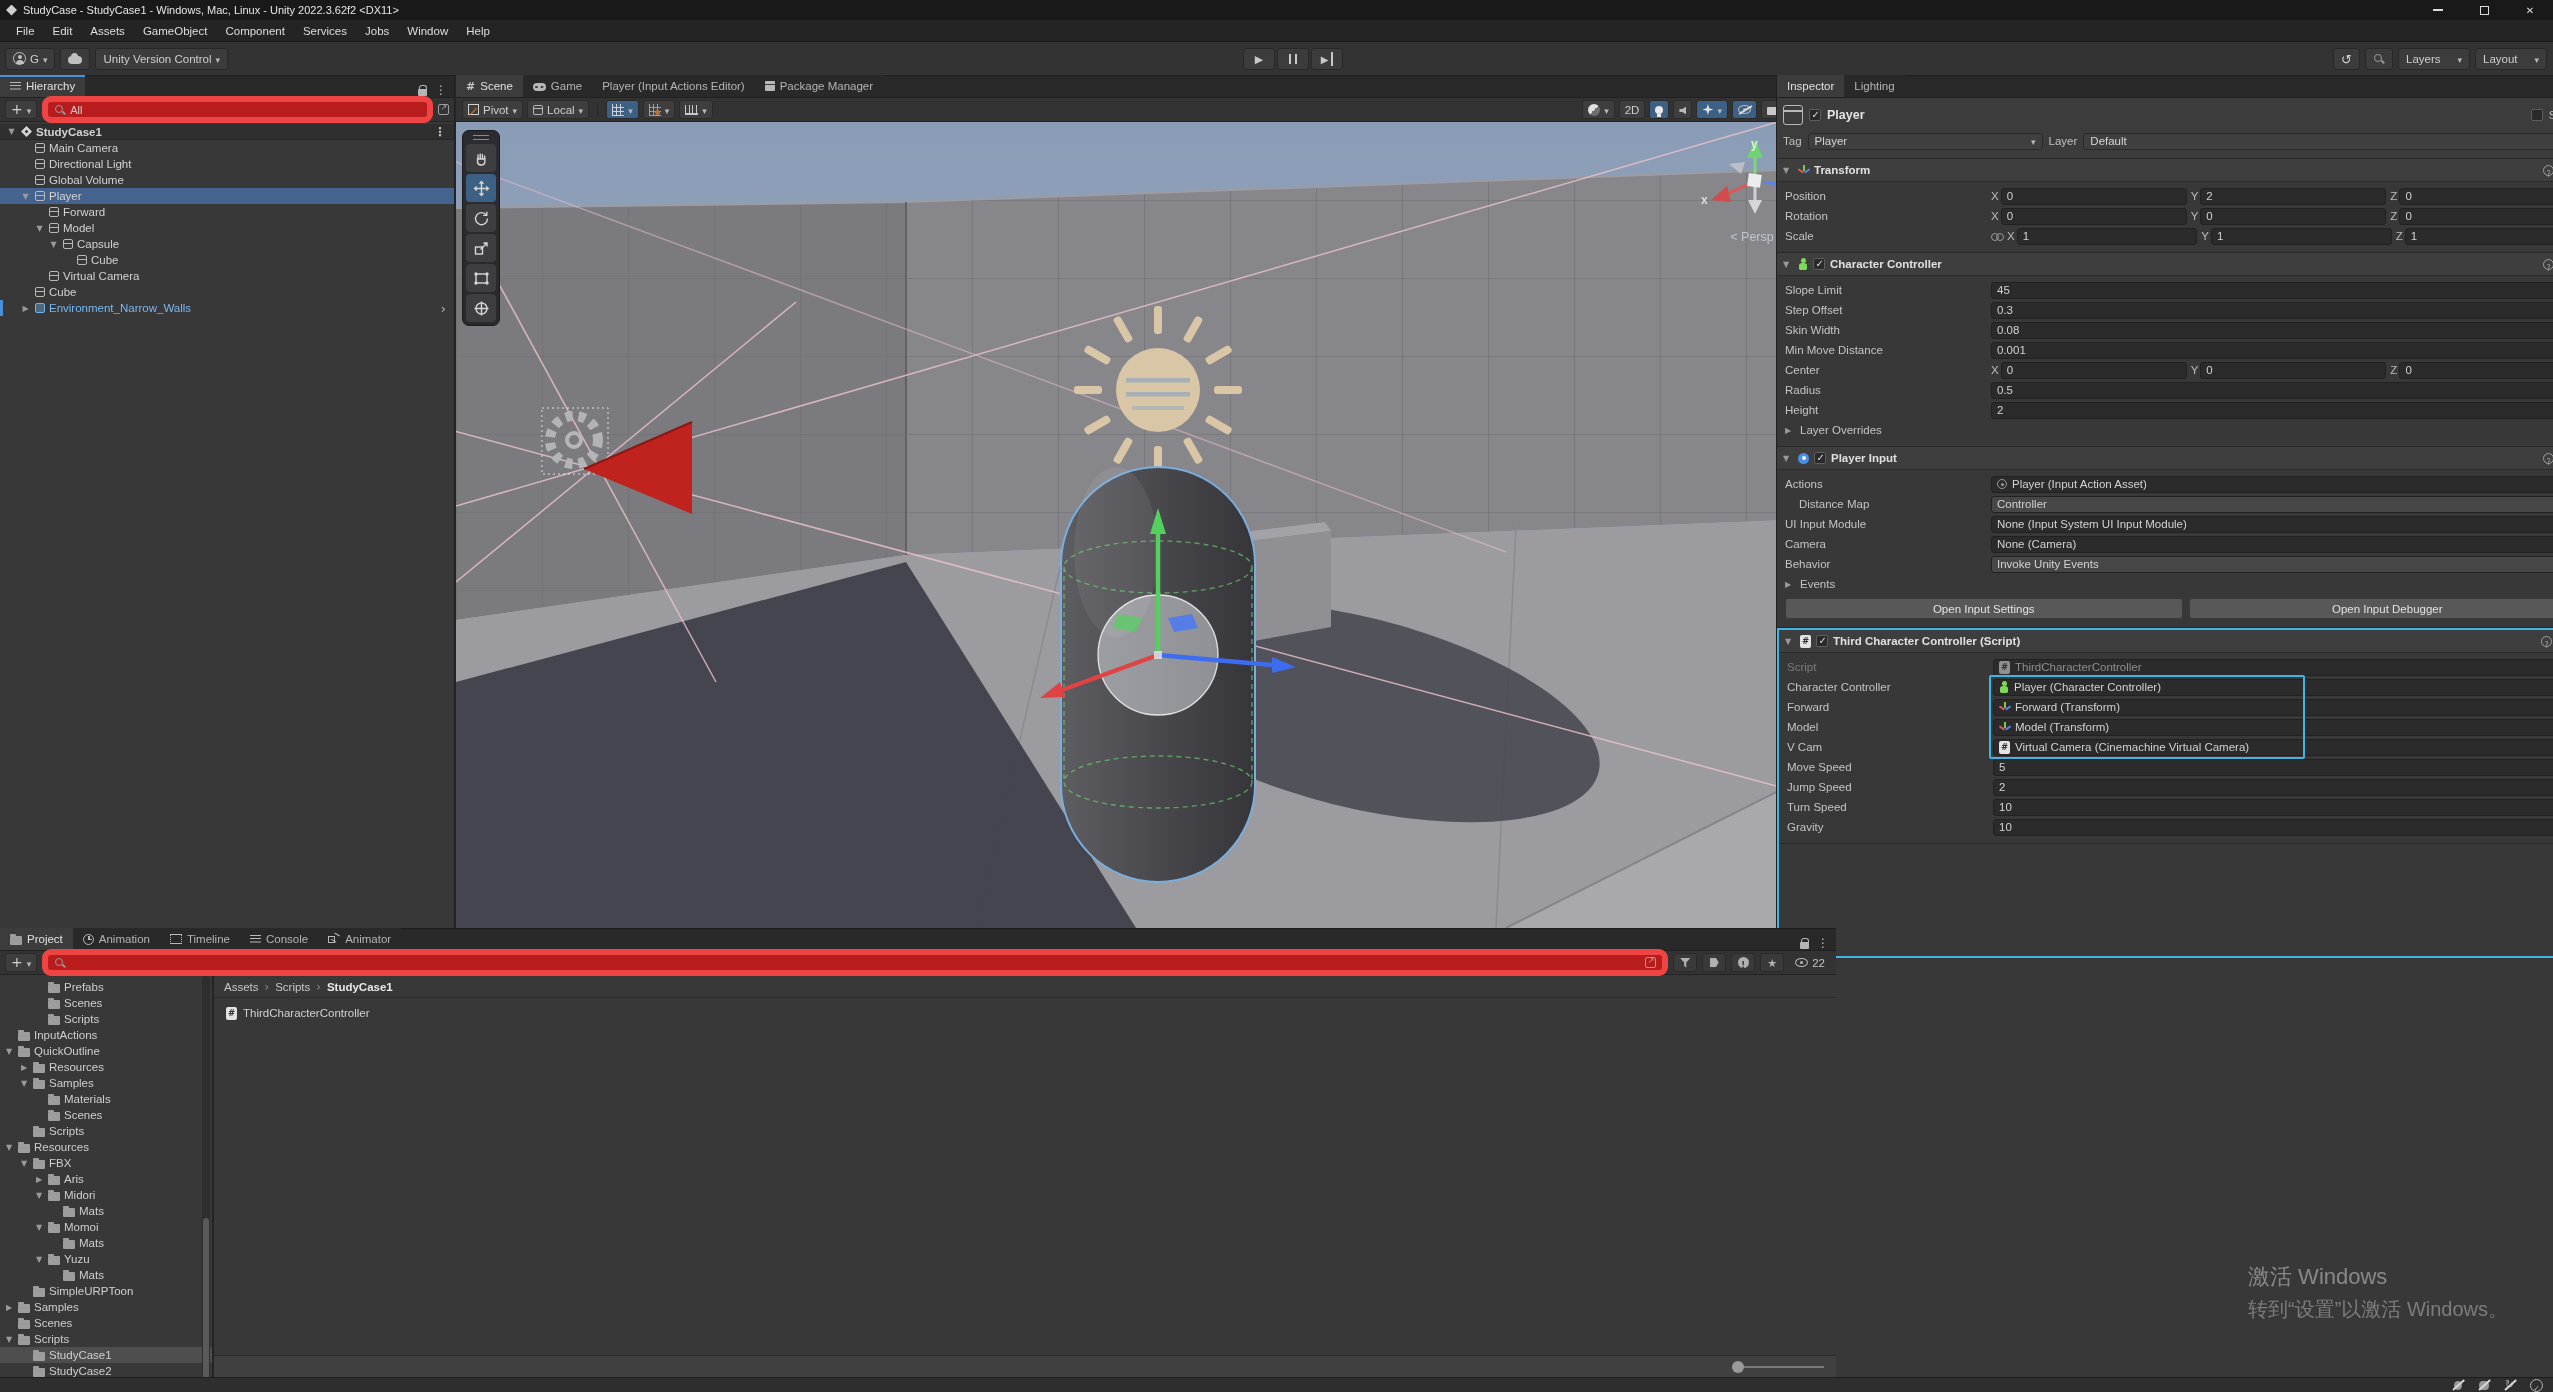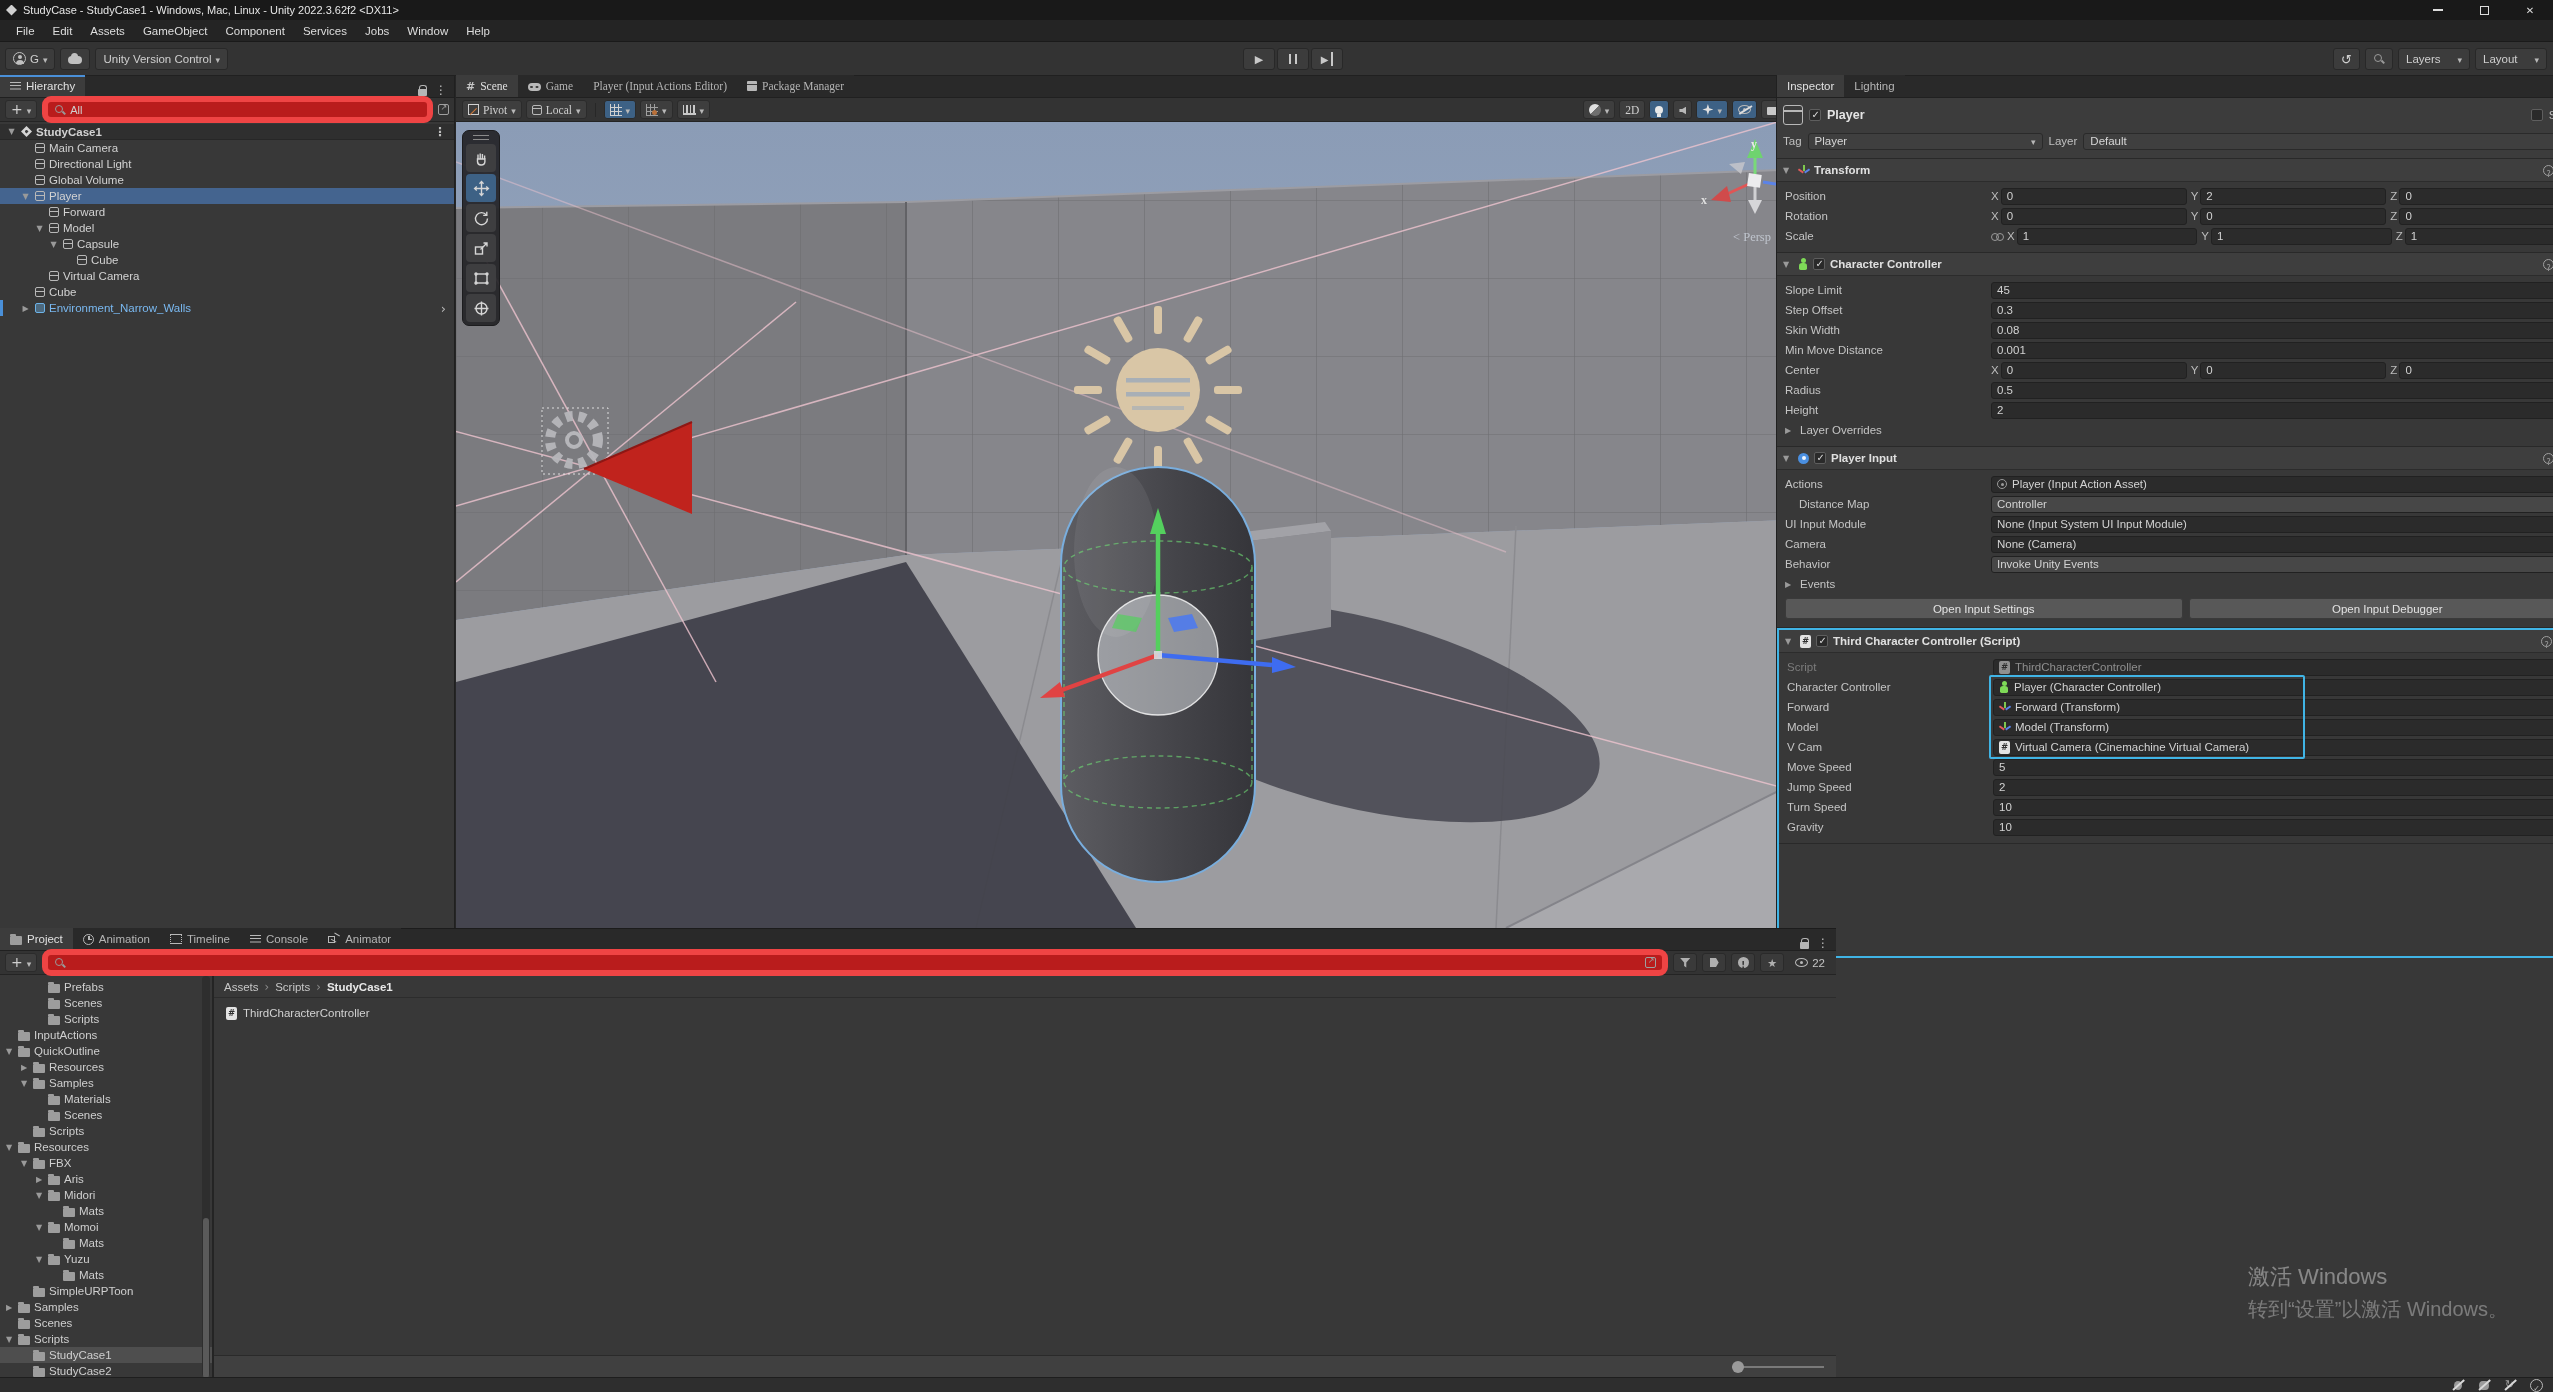--- a/index.html
+++ b/index.html
@@ -155,21 +155,21 @@
   #hierarchy-tree { padding-top:2px; }
   .hrow { height:16px; display:flex; align-items:center; gap:4px; position:relative; }
   .hrow .arr { width:11px; text-align:center; color:#9a9a9a; font-size:8px; font-family:"DejaVu Sans",sans-serif; flex:none; }
   .hrow .lbl { white-space:nowrap; color:#d2d2d2; }
   .hrow.sel { background:#44648f; }
   .hrow.scene-head { background:#2f2f2f; border-bottom:1px solid #272727; font-weight:bold; }
   .hrow .lbl.prefab { color:#79b8f0; }
   .hrow .pbar { position:absolute; left:0; top:0; width:3px; height:100%; background:#4a90d9; }
   .hrow .right { margin-left:auto; padding-right:8px; }
 
-  #scene-panel { position:absolute; left:456px; top:76px; width:1379px; height:852px; background:#383838;font-family:Liberation Serif, serif; }
+  #scene-panel { position:absolute; left:456px; top:76px; width:1379px; height:852px; background:#383838; }
   .scene-toolbar { height:24px; background:#333333; border-bottom:1px solid #242424; display:flex; align-items:center; padding:0 6px; gap:4px; }
   .st-btn { height:19px; background:#3e3e3e; border:1px solid #2b2b2b; border-radius:3px; display:flex; align-items:center; gap:4px; padding:0 5px; color:#cfcfcf; }
   .st-btn.active { background:#3d6185; }
   .st-sep { width:1px; height:14px; background:#272727; margin:0 4px; }
   .st-right { margin-left:auto; display:flex; gap:4px; align-items:center; }
 
   #viewport { position:relative; width:1379px; height:806px; overflow:hidden;
     background:linear-gradient(#8b9cb6,#9aa9c0 60%); }
   #toolstrip { position:absolute; left:6px; top:8px; width:38px; background:rgba(35,35,38,.92);
     border:1px solid #1c1c1e; border-radius:7px; padding:4px 3px 3px; display:flex; flex-direction:column; gap:2px; align-items:center; }

